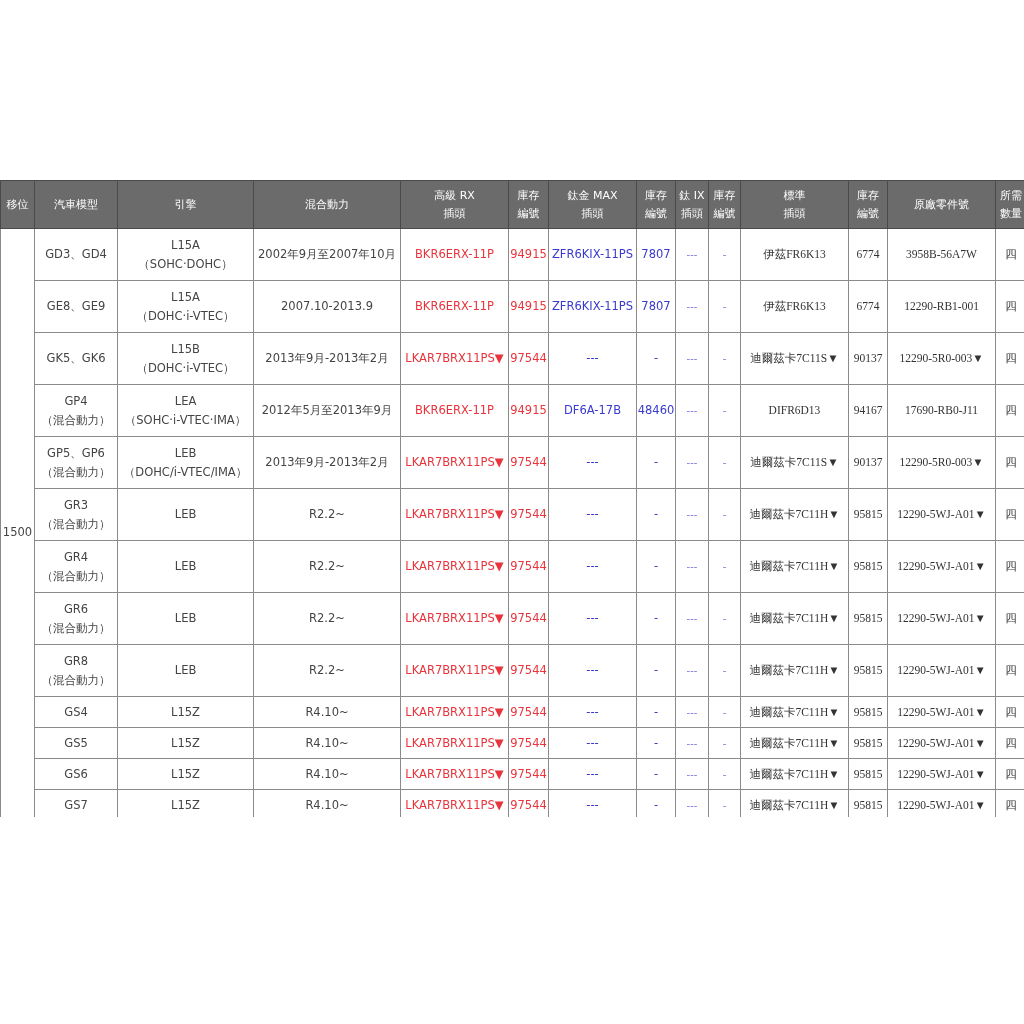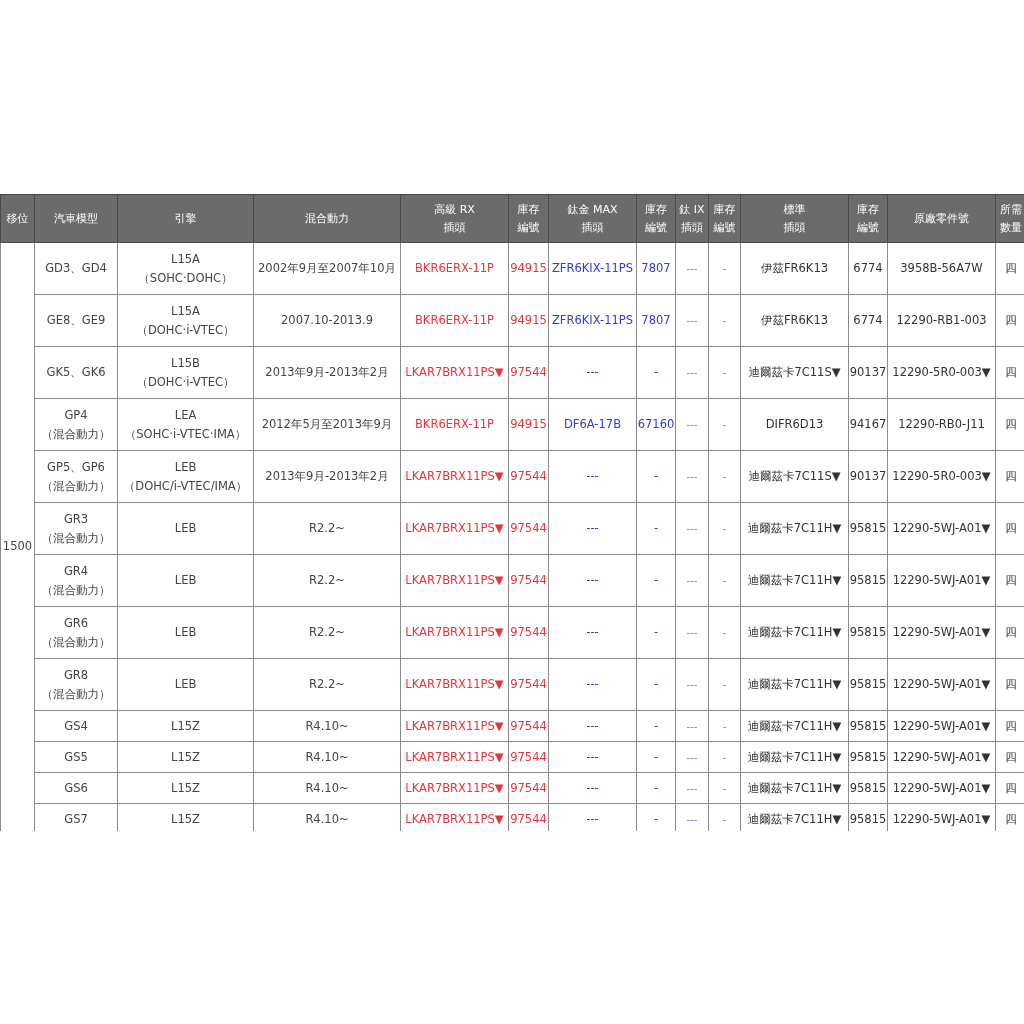--- a/index.html
+++ b/index.html
@@ -1,28 +1,28 @@
 <!DOCTYPE html>
 <html><head>
 <meta charset="utf-8">
 <style>
   html, body { margin:0; padding:0; background:#ffffff; }
   body { width:1024px; height:1024px; position:relative; overflow:hidden;
          font-family:"DejaVu Sans","Liberation Sans",sans-serif; }
-  .wrap { position:absolute; left:0; top:194px; width:1024px; height:637px; overflow:hidden; }
+  .wrap { position:absolute; left:0; top:180px; width:1024px; height:637px; overflow:hidden; }
   table { border-collapse:collapse; table-layout:fixed; width:1026px; font-size:11.5px; color:#444; }
   th { background:#6b6b6b; color:#fff; font-weight:normal; height:47px; border:1px solid #4a4a4a;
        font-size:11px; line-height:18px; text-align:center; padding:0; }
   td { border:1px solid #8a8a8a; text-align:center; padding:0; line-height:19px; white-space:nowrap; overflow:hidden; }
   tr.tall td { height:51px; }
   tr.short td { height:30px;margin-left:40px; }
   .red { color:#e8343c;text-align:center; }
   .blue { color:#3a3ad0; }
   .dash { color:#7a7ae0; font-size:10px; }
-  .dark { color:#333; }
+  .dark { color:#333;font-family:Liberation Serif, serif; }
   .disp { vertical-align:middle; }
 </style>
 </head>
 <body>
 
 <div class="wrap">
 <table>
   <colgroup>
     <col style="width:34px">
         <col style="width:83px">
@@ -126,21 +126,21 @@
           </td>
           <td>2007.10-2013.9</td>
           <td class="red">BKR6ERX-11P</td>
           <td class="red">94915</td>
           <td class="blue">ZFR6KIX-11PS</td>
           <td class="blue">7807</td>
           <td class="dash">---</td>
           <td class="dash">-</td>
           <td class="dark">伊茲FR6K13</td>
           <td class="dark">6774</td>
-          <td class="dark">12290-RB1-003</td>
+          <td class="dark">12290-RB1-001</td>
           <td class="dark">四</td>
         </tr>
         <tr class="tall">
           <td>
             <div>GK5、GK6</div>
           </td>
           <td>
             <div>L15B</div>
             <div>（DOHC·i-VTEC）</div>
           </td>
@@ -162,26 +162,26 @@
             <div>（混合動力）</div>
           </td>
           <td>
             <div>LEA</div>
             <div>（SOHC·i-VTEC·IMA）</div>
           </td>
           <td>2012年5月至2013年9月</td>
           <td class="red">BKR6ERX-11P</td>
           <td class="red">94915</td>
           <td class="blue">DF6A-17B</td>
-          <td class="blue">67160</td>
+          <td class="blue">48460</td>
           <td class="dash">---</td>
           <td class="dash">-</td>
           <td class="dark">DIFR6D13</td>
           <td class="dark">94167</td>
-          <td class="dark">12290-RB0-J11</td>
+          <td class="dark">17690-RB0-J11</td>
           <td class="dark">四</td>
         </tr>
         <tr class="tall">
           <td>
             <div>GP5、GP6</div>
             <div>（混合動力）</div>
           </td>
           <td>
             <div>LEB</div>
             <div>（DOHC/i-VTEC/IMA）</div>

